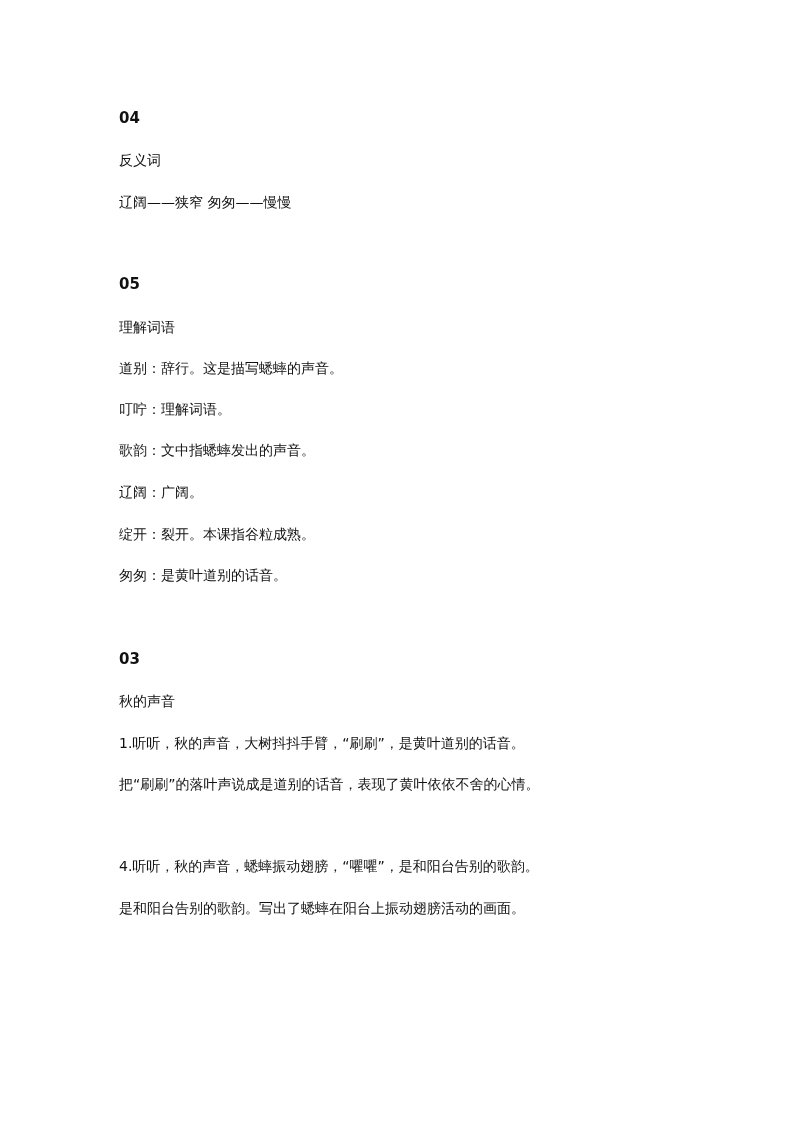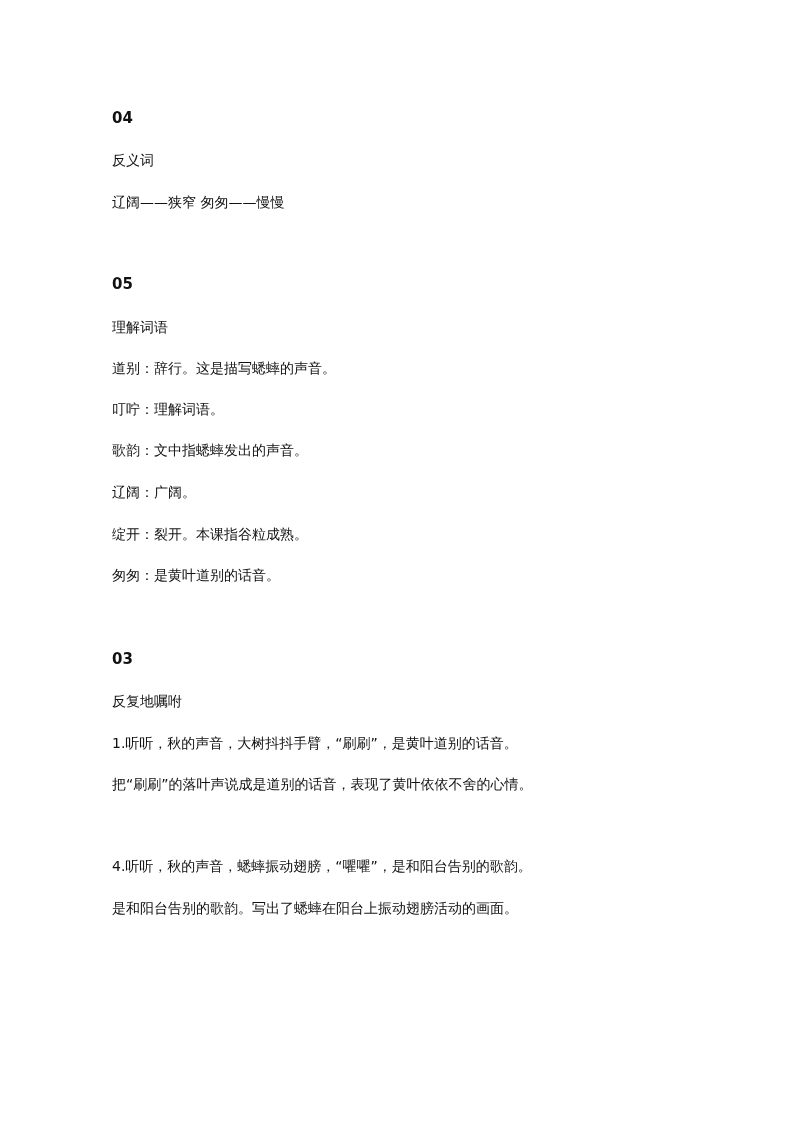--- a/index.html
+++ b/index.html
@@ -1,18 +1,18 @@
 <!DOCTYPE html>
 <html><head>
 <meta charset="utf-8">
 <style>
   html, body { margin: 0; padding: 0; background: #ffffff; }
   body { width: 793px; height: 1122px; position: relative; overflow: hidden;
          font-family: "DejaVu Sans", "Liberation Sans", sans-serif; color: #111111; }
-  .line { position: absolute; left: 112px; font-size: 14px; line-height: 18px; white-space: nowrap; }
+  .line { position: absolute; left: 119px; font-size: 14px; line-height: 18px; white-space: nowrap; }
   .num { font-weight: bold; font-size: 15px; }
   .bold { font-weight: normal; }
 </style>
 </head>
 <body>
 
 <div>
   <div class="line num" style="top:109px">04</div>
   <div class="line" style="top:151px">反义词</div>
   <div class="line" style="top:193px">辽阔——狭窄  匆匆——慢慢</div>
@@ -20,18 +20,18 @@
   <div class="line num" style="top:275px">05</div>
   <div class="line" style="top:318px">理解词语</div>
   <div class="line" style="top:359px">道别：辞行。这是描写蟋蟀的声音。</div>
   <div class="line" style="top:400px">叮咛：理解词语。</div>
   <div class="line" style="top:441px">歌韵：文中指蟋蟀发出的声音。</div>
   <div class="line" style="top:483px">辽阔：广阔。</div>
   <div class="line" style="top:525px">绽开：裂开。本课指谷粒成熟。</div>
   <div class="line" style="top:566px">匆匆：是黄叶道别的话音。</div>
 
   <div class="line num" style="top:650px">03</div>
-  <div class="line" style="top:692px">反复地嘱咐</div>
+  <div class="line" style="top:692px">秋的声音</div>
   <div class="line bold" style="top:734px">1.听听，秋的声音，大树抖抖手臂，“刷刷”，是黄叶道别的话音。</div>
   <div class="line" style="top:775px">把“刷刷”的落叶声说成是道别的话音，表现了黄叶依依不舍的心情。</div>
   <div class="line bold" style="top:857px">4.听听，秋的声音，蟋蟀振动翅膀，“㘗㘗”，是和阳台告别的歌韵。</div>
   <div class="line" style="top:899px">是和阳台告别的歌韵。写出了蟋蟀在阳台上振动翅膀活动的画面。</div>
 </div>
 
 </body></html>

